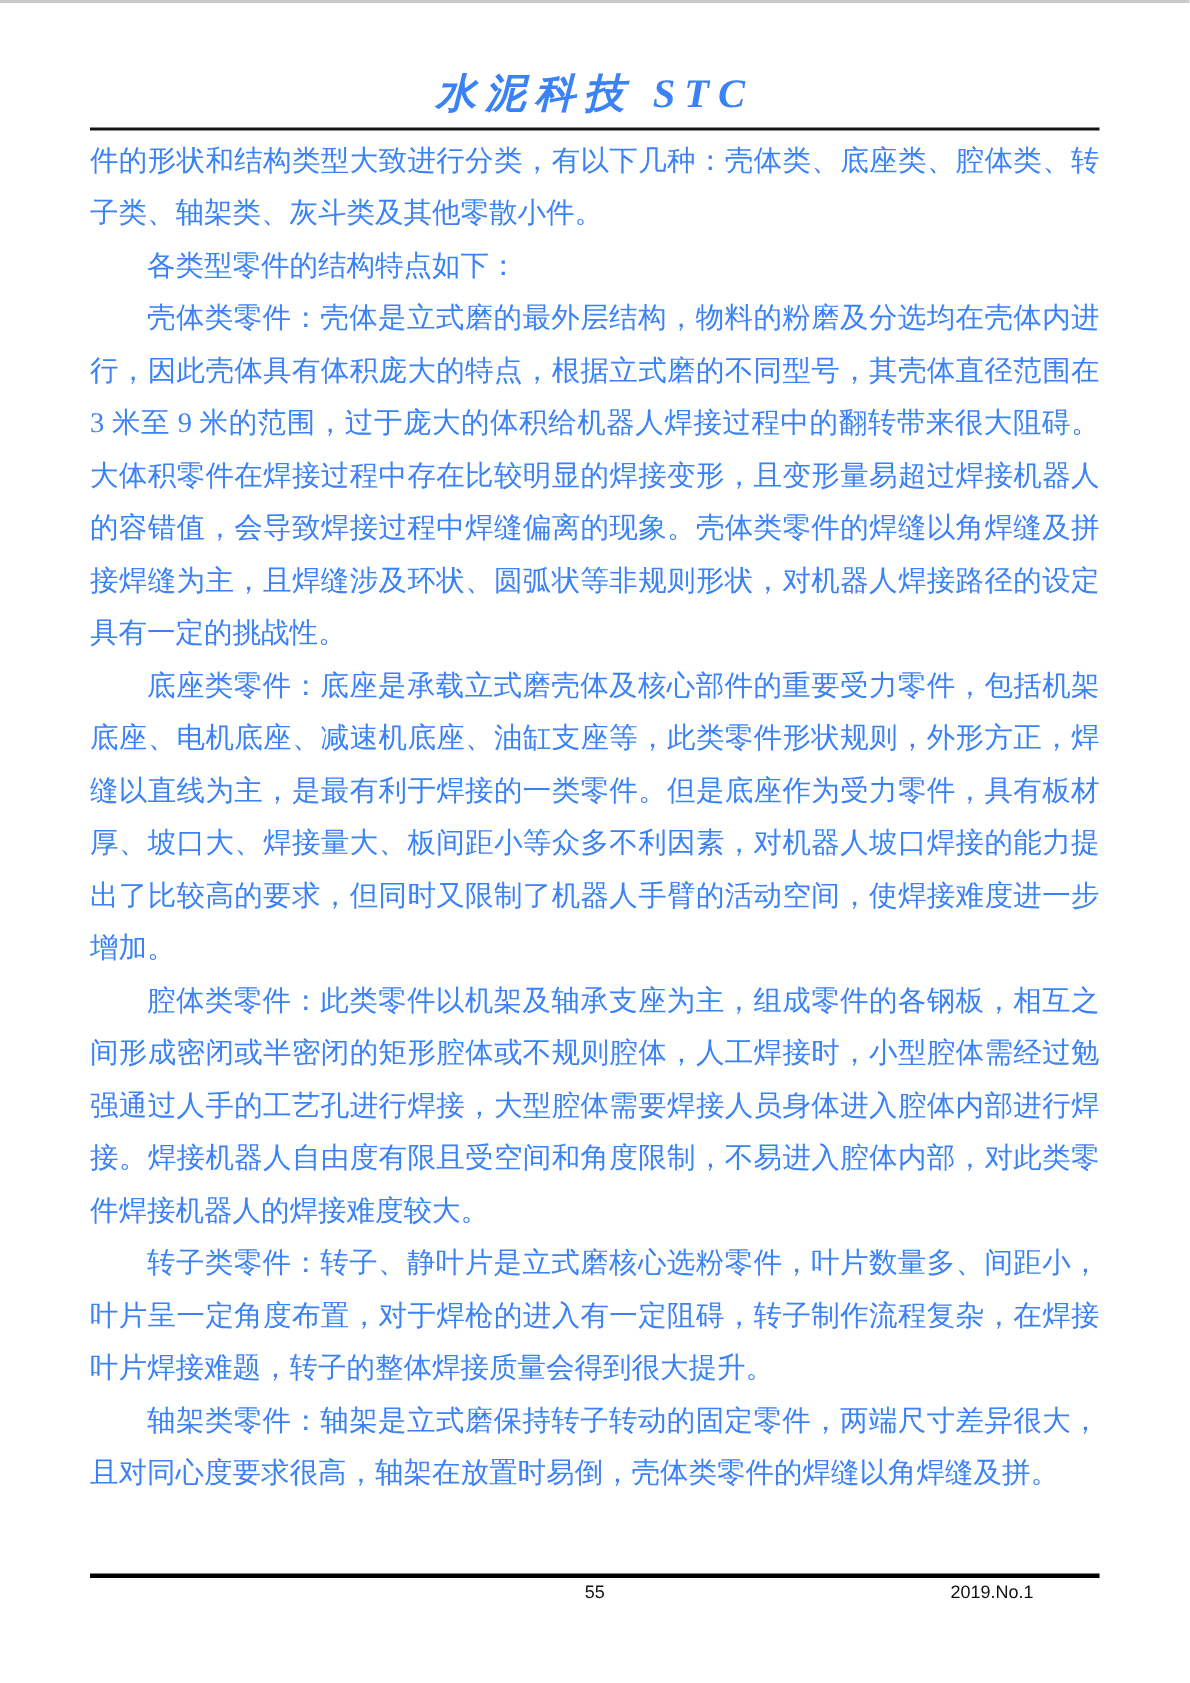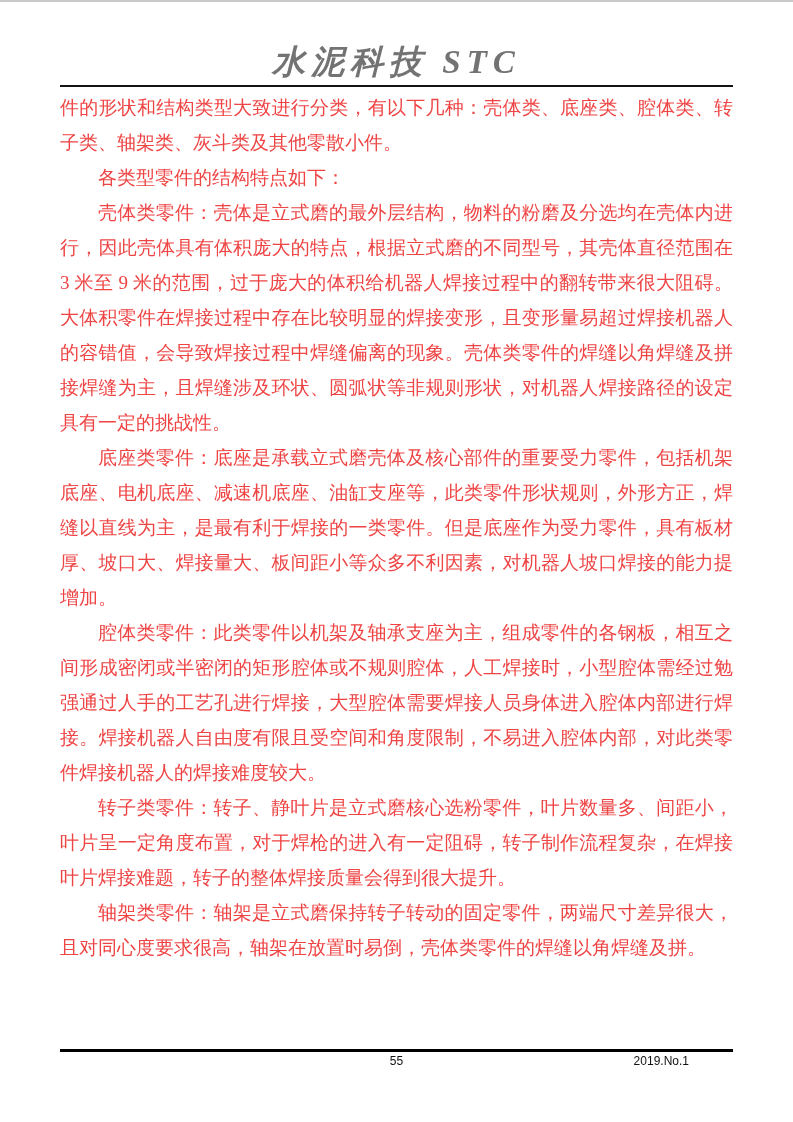--- a/index.html
+++ b/index.html
@@ -22,46 +22,46 @@
     position: absolute;
     left: 60px;
     width: 673px;
     top: 0;
   }
   .header {
     padding-top: 42px;
     text-align: center;
   }
   .journal-title {
-    font-size: 33px;
+    font-size: 27px;
     line-height: 40px;
     font-weight: 700;
     font-style: italic;
     letter-spacing: 6px;
-    color: #737373;
+    color: #3b82f6;
     white-space: nowrap;
   }
   .header-rule {
     margin-top: 3px;
     border-bottom: 2px solid #141414;
     height: 0;
   }
   .body-text {
     margin-top: 3px;
   }
   .line {
     font-size: 19px;
     line-height: 35px;
     height: 35px;
     white-space: nowrap;
     text-align: justify;
     text-align-last: justify;
     text-justify: inter-character;
     overflow: hidden;
-    color: #ef4444;
+    color: #3b82f6;
   }
   .line.indent { text-indent: 38px; }
   .line.para-end { text-align-last: left; }
   .footer {
     position: absolute;
     left: 60px;
     width: 673px;
     top: 1049px;
   }
   .footer-rule {
@@ -105,20 +105,21 @@
       <div class="line">行，因此壳体具有体积庞大的特点，根据立式磨的不同型号，其壳体直径范围在</div>
       <div class="line">3 米至 9 米的范围，过于庞大的体积给机器人焊接过程中的翻转带来很大阻碍。</div>
       <div class="line">大体积零件在焊接过程中存在比较明显的焊接变形，且变形量易超过焊接机器人</div>
       <div class="line">的容错值，会导致焊接过程中焊缝偏离的现象。壳体类零件的焊缝以角焊缝及拼</div>
       <div class="line">接焊缝为主，且焊缝涉及环状、圆弧状等非规则形状，对机器人焊接路径的设定</div>
       <div class="line para-end">具有一定的挑战性。</div>
       <div class="line indent">底座类零件：底座是承载立式磨壳体及核心部件的重要受力零件，包括机架</div>
       <div class="line">底座、电机底座、减速机底座、油缸支座等，此类零件形状规则，外形方正，焊</div>
       <div class="line">缝以直线为主，是最有利于焊接的一类零件。但是底座作为受力零件，具有板材</div>
       <div class="line">厚、坡口大、焊接量大、板间距小等众多不利因素，对机器人坡口焊接的能力提</div>
+      <div class="line">出了比较高的要求，但同时又限制了机器人手臂的活动空间，使焊接难度进一步</div>
       <div class="line para-end">增加。</div>
       <div class="line indent">腔体类零件：此类零件以机架及轴承支座为主，组成零件的各钢板，相互之</div>
       <div class="line">间形成密闭或半密闭的矩形腔体或不规则腔体，人工焊接时，小型腔体需经过勉</div>
       <div class="line">强通过人手的工艺孔进行焊接，大型腔体需要焊接人员身体进入腔体内部进行焊</div>
       <div class="line">接。焊接机器人自由度有限且受空间和角度限制，不易进入腔体内部，对此类零</div>
       <div class="line para-end">件焊接机器人的焊接难度较大。</div>
       <div class="line indent">转子类零件：转子、静叶片是立式磨核心选粉零件，叶片数量多、间距小，</div>
       <div class="line">叶片呈一定角度布置，对于焊枪的进入有一定阻碍，转子制作流程复杂，在焊接</div>
       <div class="line para-end">叶片焊接难题，转子的整体焊接质量会得到很大提升。</div>
       <div class="line indent">轴架类零件：轴架是立式磨保持转子转动的固定零件，两端尺寸差异很大，</div>

